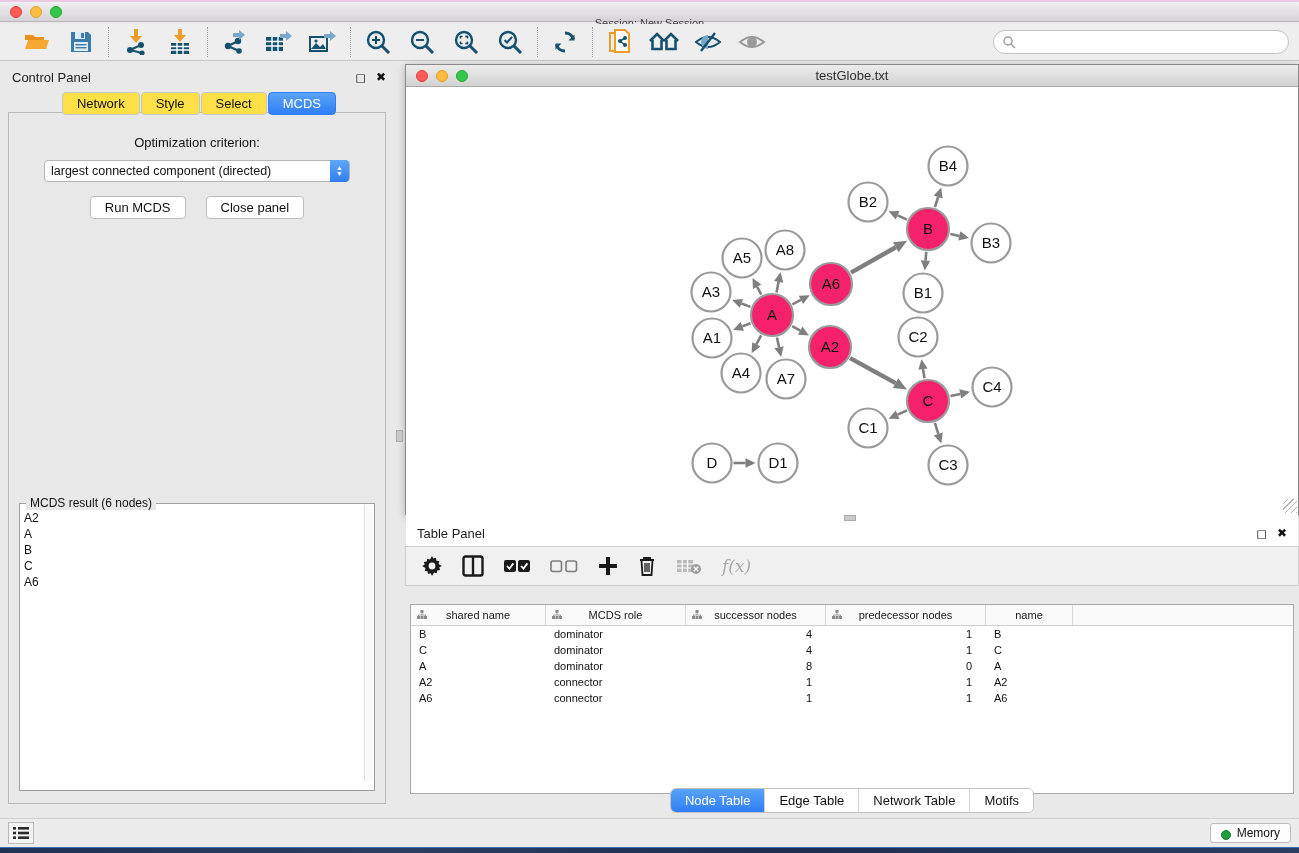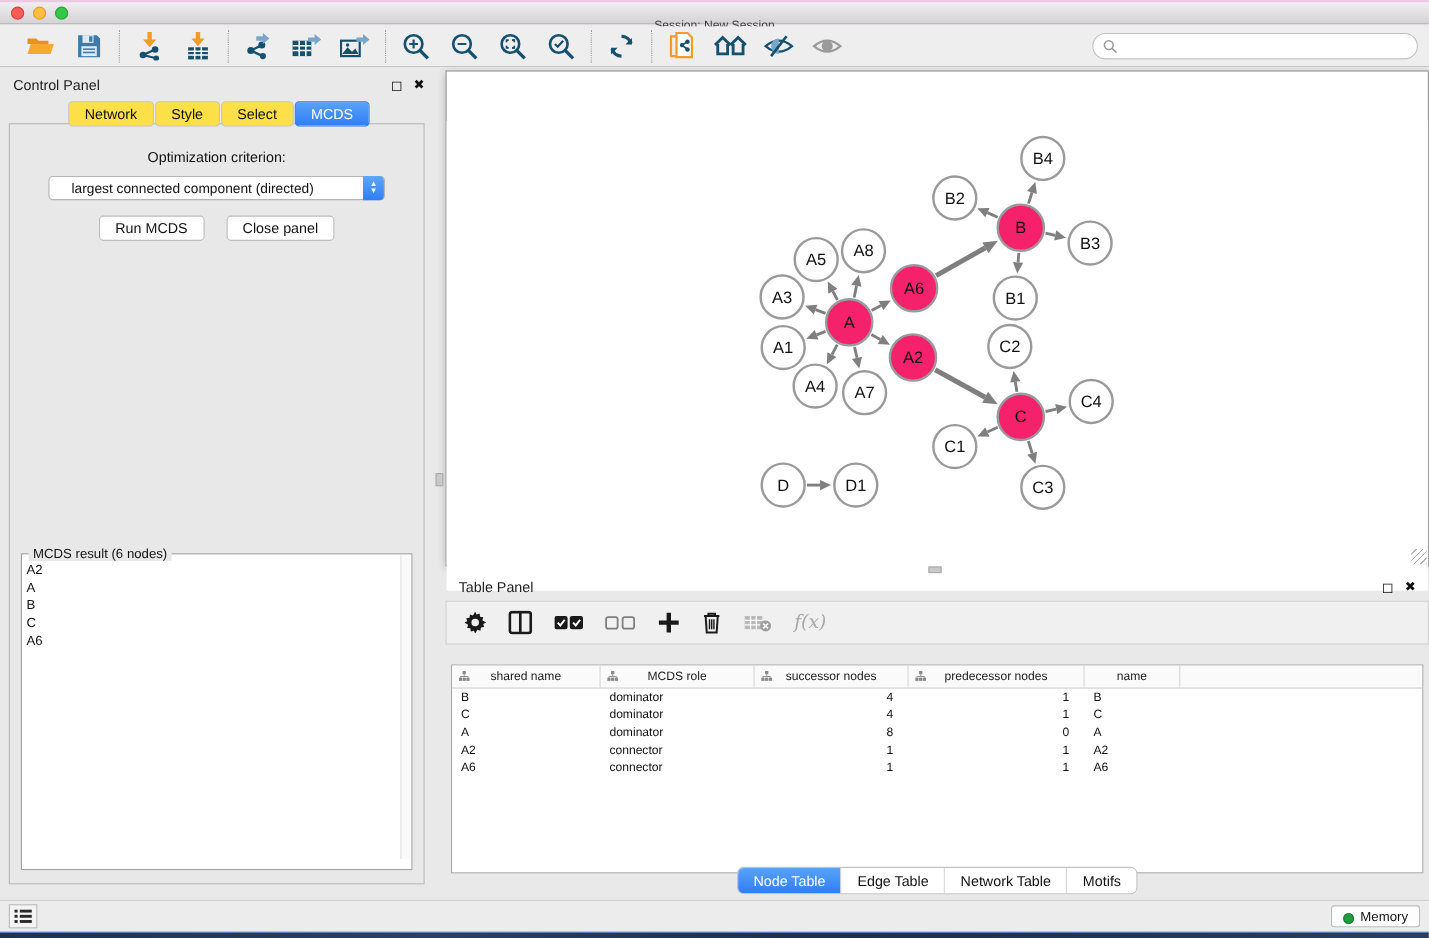--- a/index.html
+++ b/index.html
@@ -36,21 +36,21 @@
   .winbtn.float { font-size:13px; }
   .cp-tabs { display:flex; justify-content:center; gap:1px; margin-top:2px; position:relative; z-index:2; }
   .cp-tab { background:#fde047; border:1px solid #c6c6c6; border-radius:4px; padding:3px 14px;
     font-size:13px; color:#111; }
   .cp-tab.active { background:linear-gradient(#59a3f8,#2f7ef6); border-color:#2f7ef6; color:#fff; }
   .cp-body { position:absolute; left:4px; top:48px; width:378px; height:692px;
     background:#e8e8e8; border:1px solid #b9b9b9; }
   .opt-label { text-align:center; font-size:13px; color:#111; margin-top:22px; }
   .dropdown { position:relative; margin:10px auto 0; width:306px; height:22px; background:#fff;
     border:1px solid #b5b5b5; border-radius:4px; display:flex; align-items:center;
-    font-size:12.5px; padding-left:20px; color:#111; }
+    font-size:12.5px; padding-left:6px; color:#111; }
   .dd-arrows { position:absolute; right:0; top:-1px; width:19px; height:22px;
     background:linear-gradient(#5ea7f9,#2f7ef6); border-radius:0 4px 4px 0; color:#fff;
     display:flex; flex-direction:column; align-items:center; justify-content:center;
     font-size:7px; line-height:6px; }
   .btn-row { display:flex; justify-content:center; gap:20px; margin-top:14px; }
   .push-btn { background:#fff; border:1px solid #bdbdbd; border-radius:4px; padding:3px 14px;
     font-size:13px; color:#111; }
   .result-box { position:absolute; left:10px; top:390px; width:356px; height:288px;
     border:1px solid #9f9f9f; background:#fff; }
   .result-title { position:absolute; left:6px; top:-8px; background:#e8e8e8; padding:0 4px;
@@ -303,20 +303,28 @@
           <div>B</div>
           <div>C</div>
           <div>A6</div>
         </div>
       <div class="result-scroll"></div>
     </div>
   </div>
 </div>
 
 <div class="net-window">
+  <div class="net-titlebar">
+    <div class="lights" style="top:5px;">
+      <div class="light red"></div>
+      <div class="light yellow"></div>
+      <div class="light green"></div>
+    </div>
+    <div class="net-title">testGlobe.txt</div>
+  </div>
   <div class="net-canvas">
     <svg id="graph-svg" width="892" height="427">
         <line x1="344.4789624129428" y1="174.88551041799482" x2="335.41016180779826" y2="171.4661265832682" stroke="#7f7f7f" stroke-width="2.6"></line>
         <polygon points="326.05318894386033,167.93808763457028 337.0639300650004,167.08004555329728 333.7563935505961,175.8522076132391" fill="#7f7f7f"></polygon>
         <line x1="355.28783204484967" y1="162.64688088521442" x2="351.1367590670602" y2="154.75984222741442" stroke="#7f7f7f" stroke-width="2.6"></line>
         <polygon points="346.479294738734,145.91066000359461 355.28481323447573,152.57665582351152 346.9887048996447,156.94302863131733" fill="#7f7f7f"></polygon>
         <line x1="370.51067110817826" y1="160.44664445910882" x2="372.626225608009" y2="149.8688719599549" stroke="#7f7f7f" stroke-width="2.6"></line>
         <polygon points="374.58738695939087,140.0630652030457 377.2226975253102,150.78816634341513 368.0297536907078,148.94957757649468" fill="#7f7f7f"></polygon>
         <line x1="386.3605999350791" y1="172.3020576612296" x2="394.90172183510043" y2="167.81434954426925" stroke="#7f7f7f" stroke-width="2.6"></line>
         <polygon points="403.75415658948265,163.163070266543 397.0820089965346,171.96392833538593 392.72143467366624,163.66477075315257" fill="#7f7f7f"></polygon>

